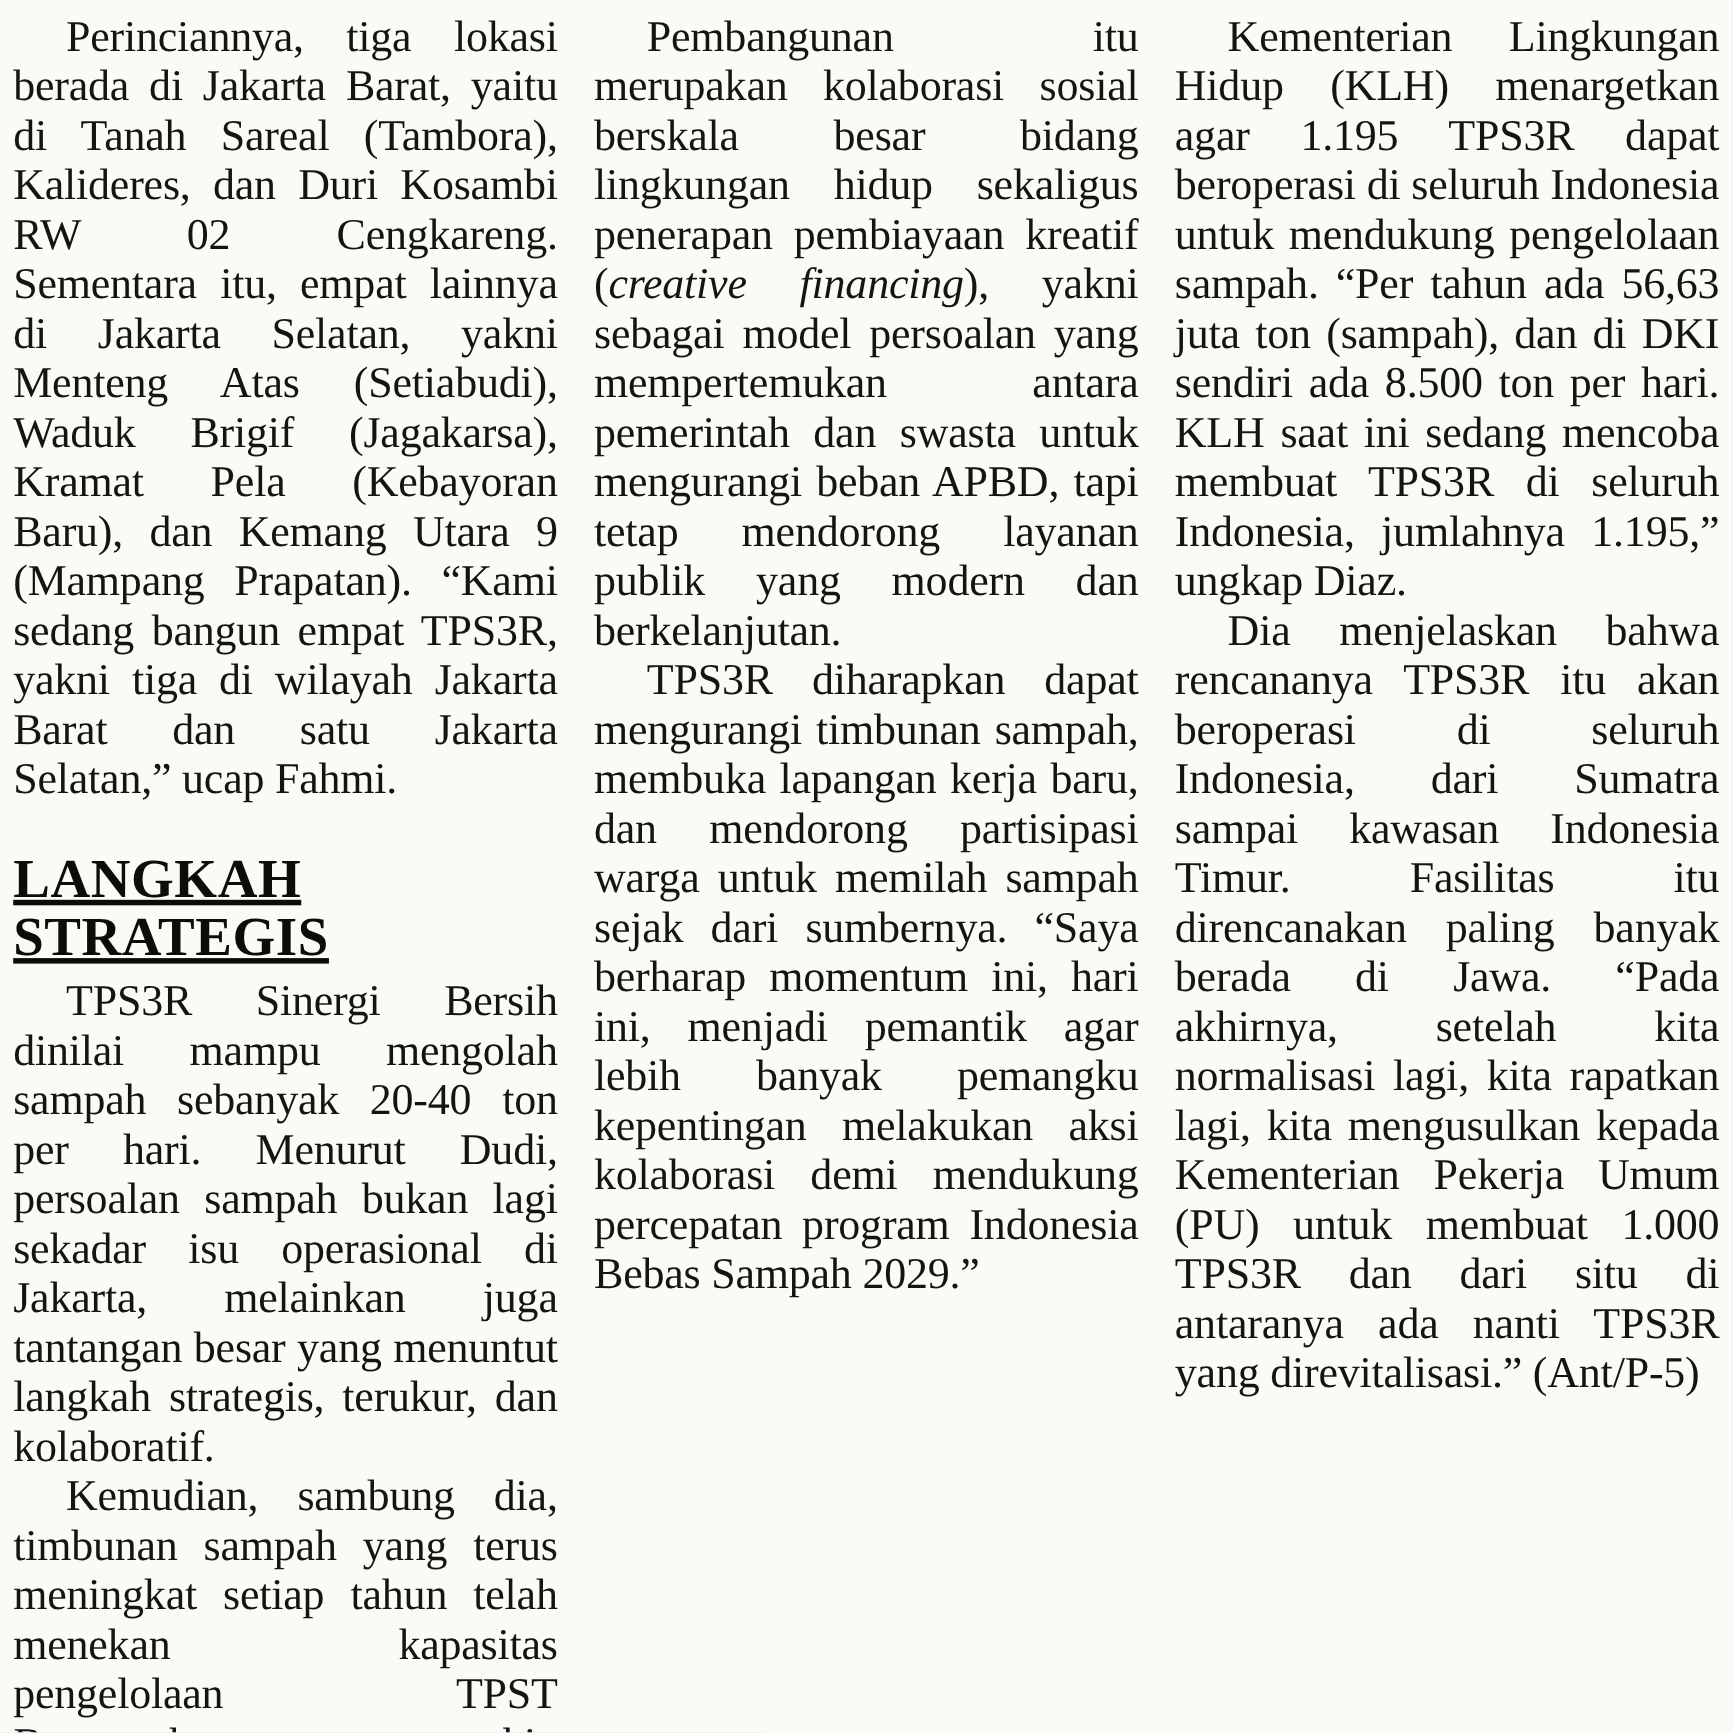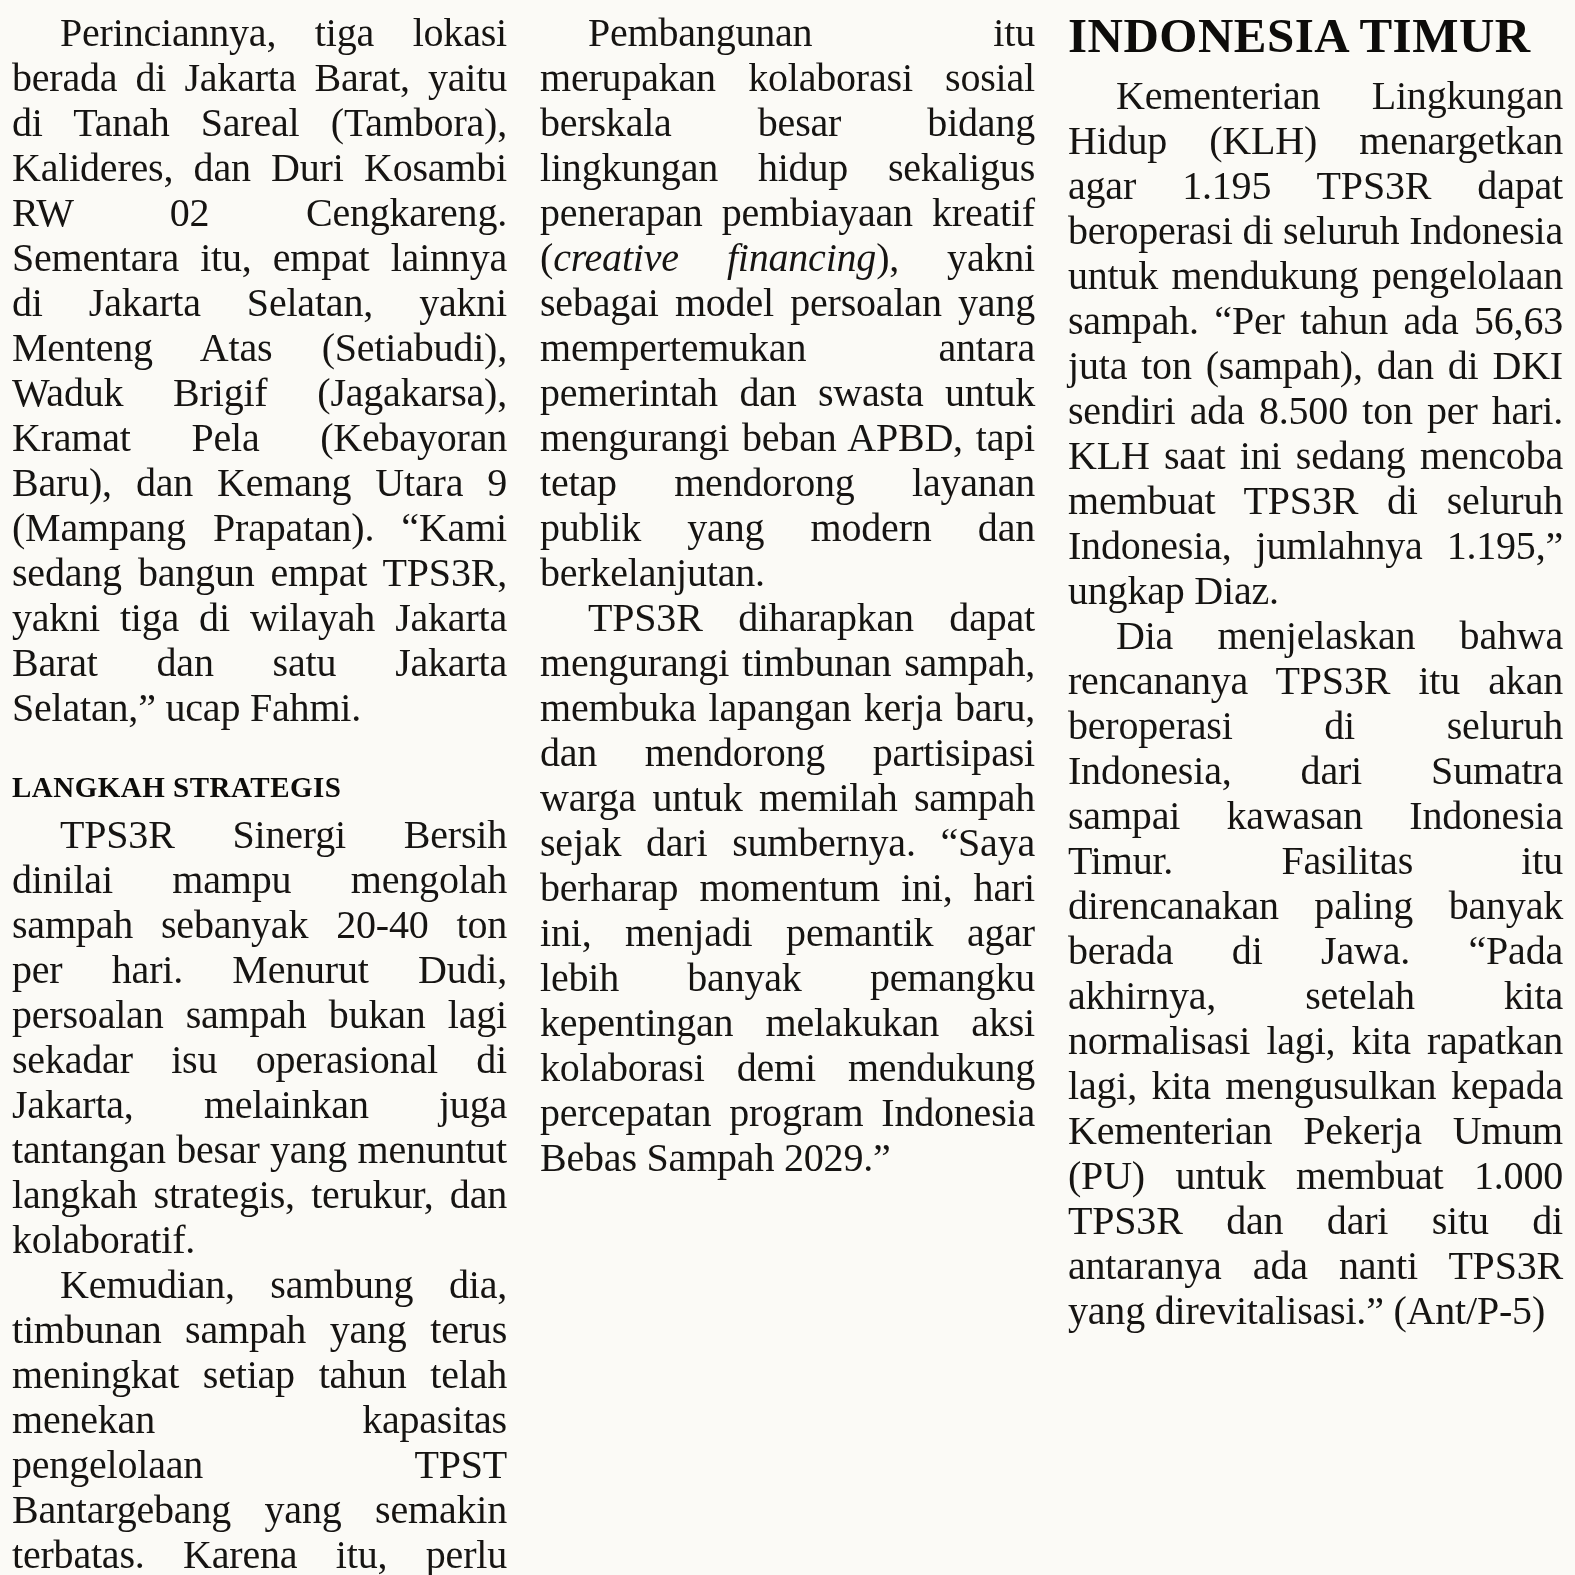--- a/index.html
+++ b/index.html
@@ -42,22 +42,23 @@
     font-style: italic;
   }
   .section-heading {
     margin: 0;
     font-weight: 700;
     color: #0d0c0a;
     line-height: 1.05;
     letter-spacing: 0.5px;
   }
   .section-heading.mid {
-    font-size: 29px;
+    font-size: 50px;
     margin: 42px 0 10px 0;
+    text-decoration: underline;
   }
   .section-heading.top {
     font-size: 49px;
     margin: 0 0 12px 0;
   }
 </style>
 </head>
 <body>
 
 <div class="page">
@@ -69,19 +70,18 @@
       <p class="para indent">TPS3R Sinergi Bersih dinilai mampu mengolah sampah sebanyak 20-40 ton per hari. Menurut Dudi, persoalan sampah bukan lagi sekadar isu operasional di Jakarta, melainkan juga tantangan besar yang menuntut langkah strategis, terukur, dan kolaboratif.</p>
       <p class="para indent">Kemudian, sambung dia, timbunan sampah yang terus meningkat setiap tahun telah menekan kapasitas pengelolaan TPST Bantargebang yang semakin terbatas. Karena itu, perlu suatu inovasi untuk menangani permasalahan ter-</p>
     </div>
 
     <div class="col">
       <p class="para indent"><span>Pembangunan itu merupakan kolaborasi sosial berskala besar bidang lingkungan hidup sekaligus penerapan pembiayaan kreatif (</span><em>creative financing</em><span>), yakni sebagai model persoalan yang mempertemukan antara pemerintah dan swasta untuk mengurangi beban APBD, tapi tetap mendorong layanan publik yang modern dan berkelanjutan.</span></p>
       <p class="para indent">TPS3R diharapkan dapat mengurangi timbunan sampah, membuka lapangan kerja baru, dan mendorong partisipasi warga untuk memilah sampah sejak dari sumbernya. “Saya berharap momentum ini, hari ini, menjadi pemantik agar lebih banyak pemangku kepentingan melakukan aksi kolaborasi demi mendukung percepatan program Indonesia Bebas Sampah 2029.”</p>
     </div>
 
     <div class="col">
-      <h2 class="section-heading top">INDONESIA TIMUR</h2>
       <p class="para indent">Kementerian Lingkungan Hidup (KLH) menargetkan agar 1.195 TPS3R dapat beroperasi di seluruh Indonesia untuk mendukung pengelolaan sampah. “Per tahun ada 56,63 juta ton (sampah), dan di DKI sendiri ada 8.500 ton per hari. KLH saat ini sedang mencoba membuat TPS3R di seluruh Indonesia, jumlahnya 1.195,” ungkap Diaz.</p>
       <p class="para indent">Dia menjelaskan bahwa rencananya TPS3R itu akan beroperasi di seluruh Indonesia, dari Sumatra sampai kawasan Indonesia Timur. Fasilitas itu direncanakan paling banyak berada di Jawa. “Pada akhirnya, setelah kita normalisasi lagi, kita rapatkan lagi, kita mengusulkan kepada Kementerian Pekerja Umum (PU) untuk membuat 1.000 TPS3R dan dari situ di antaranya ada nanti TPS3R yang direvitalisasi.” (Ant/P-5)</p>
     </div>
 
   </div>
 </div>
 
 </body></html>

